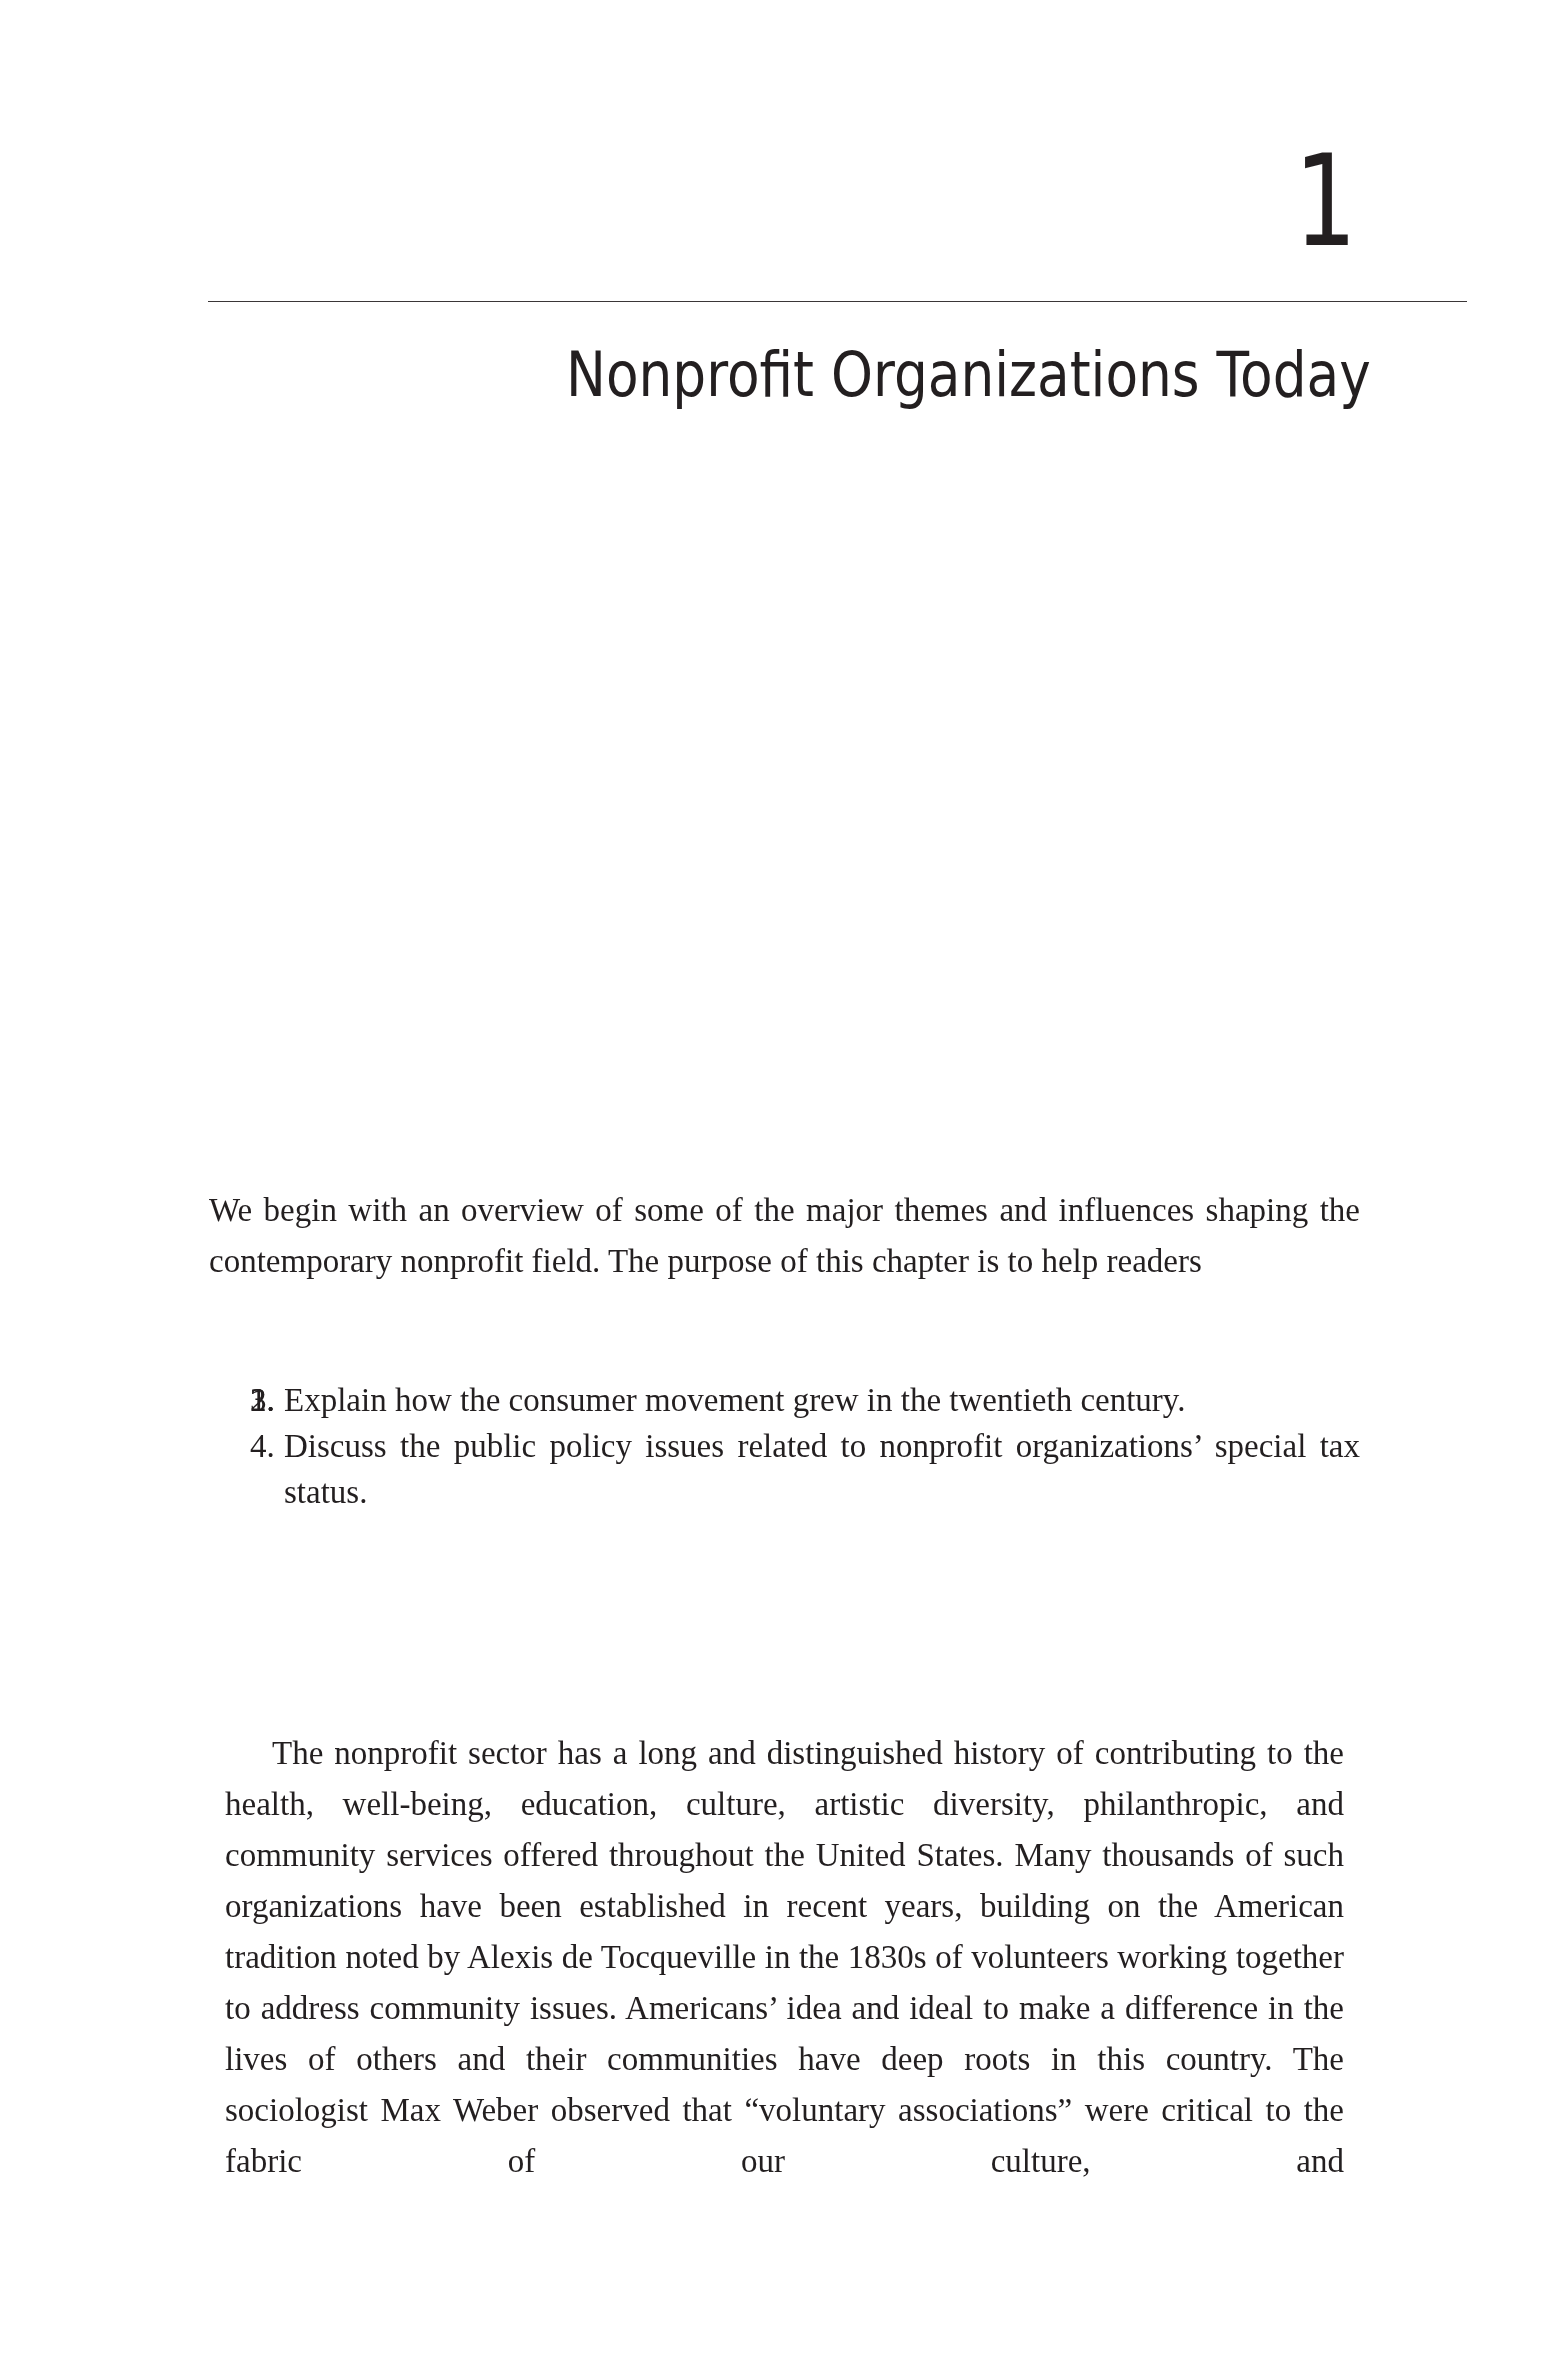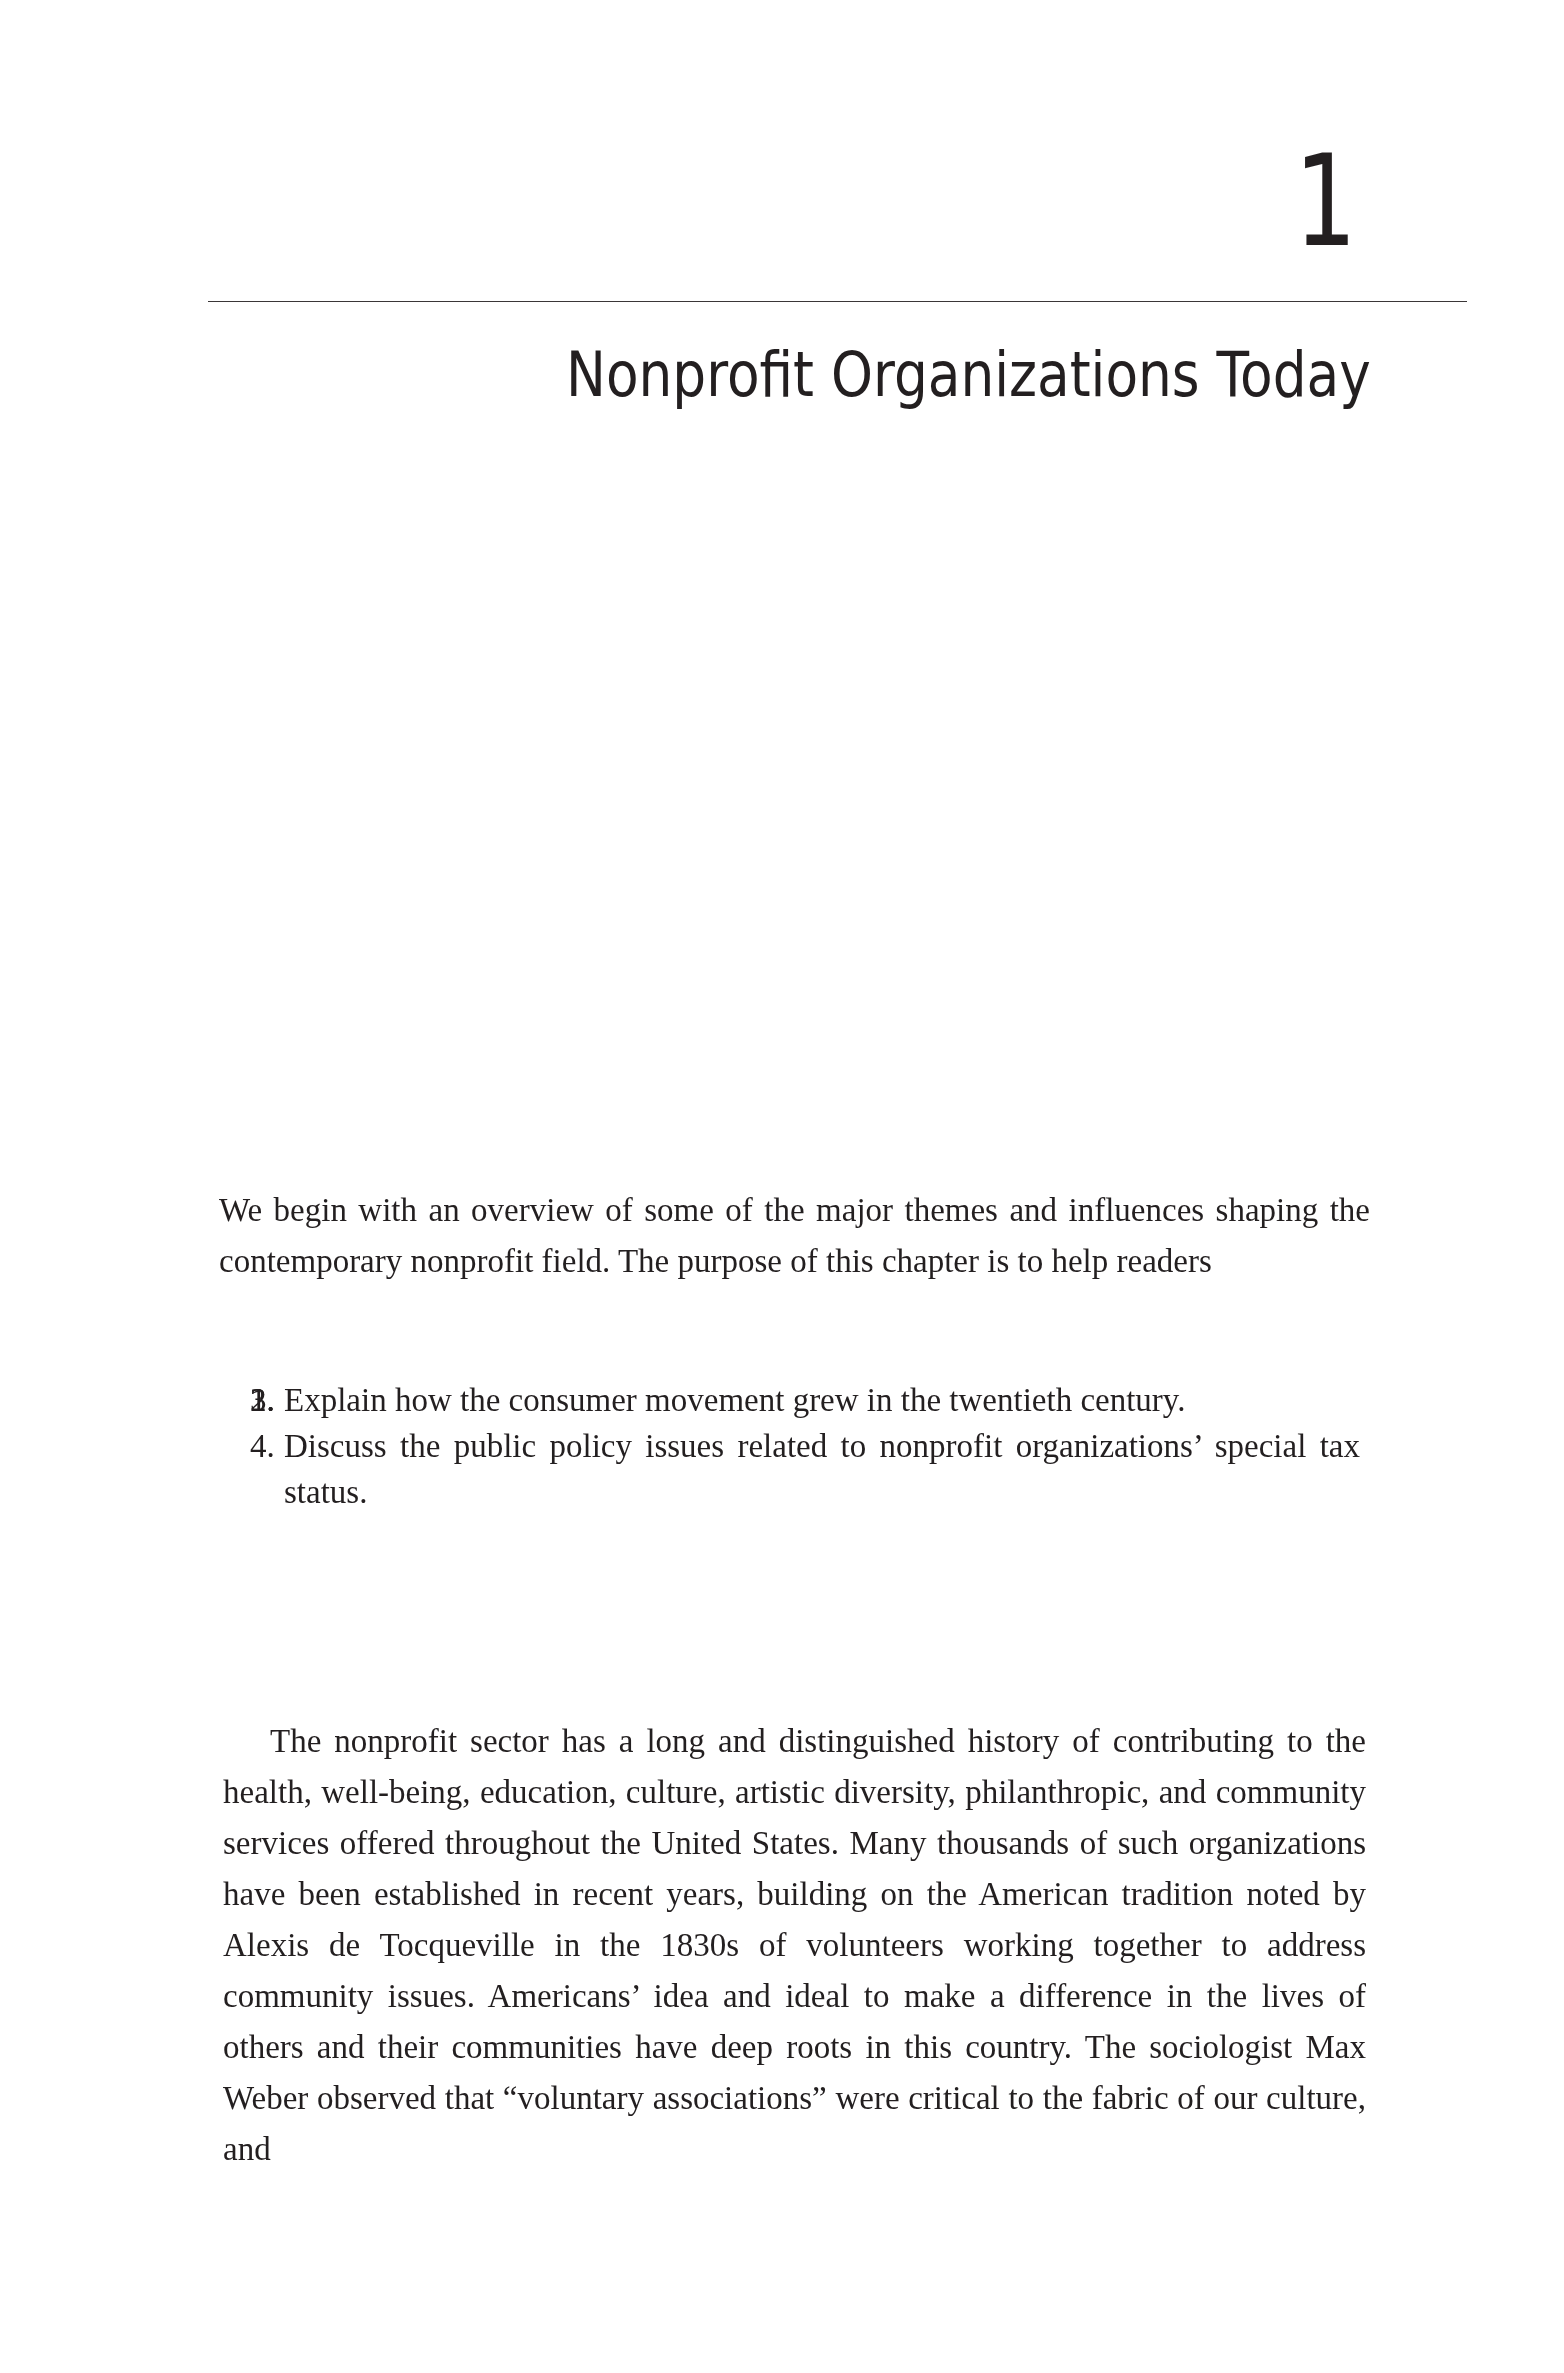--- a/index.html
+++ b/index.html
@@ -17,33 +17,33 @@
     border-top: 1.9px solid #3a3637;
   }
   .chapter-title {
     position: absolute; right: 193px; top: 337px;
     font-family: "DejaVu Sans", sans-serif; font-weight: normal;
     font-size: 62px; line-height: 75px; white-space: nowrap;
     color: #231f20; transform: scaleX(0.86); transform-origin: right top;
   }
 
   .text-block {
-    position: absolute; left: 219px; width: 1151px;
+    position: absolute; left: 209px; width: 1151px;
     font-family: "Liberation Serif", "DejaVu Serif", serif;
     font-size: 33px; color: #231f20;
   }
   .intro { top: 1185px; line-height: 51px; text-align: justify; }
   .intro p { margin: 0; text-align-last: left; }
 
   .objectives { top: 1377px; left: 209px; width: 1151px; line-height: 46px; margin: 0; padding: 0; list-style: none; }
   .objectives li { position: relative; padding-left: 75px; text-align: justify; text-align-last: left; }
   .objectives .num { position: absolute; left: 41px; top: 0; }
 
   .body-para { top: 1712px; line-height: 51px; text-align: justify; }
-  .body-para p { margin: 4px; text-indent: 47px; text-align-last: justify; }
+  .body-para p { margin: 16px; text-indent: 47px; text-align-last: justify; }
 </style>
 </head>
 <body>
 
 <div class="page">
 
   <div class="chapter-number">1</div>
   <div class="chapter-rule"></div>
   <h1 class="chapter-title" style="margin:0;">Nonprofit Organizations Today</h1>
 

